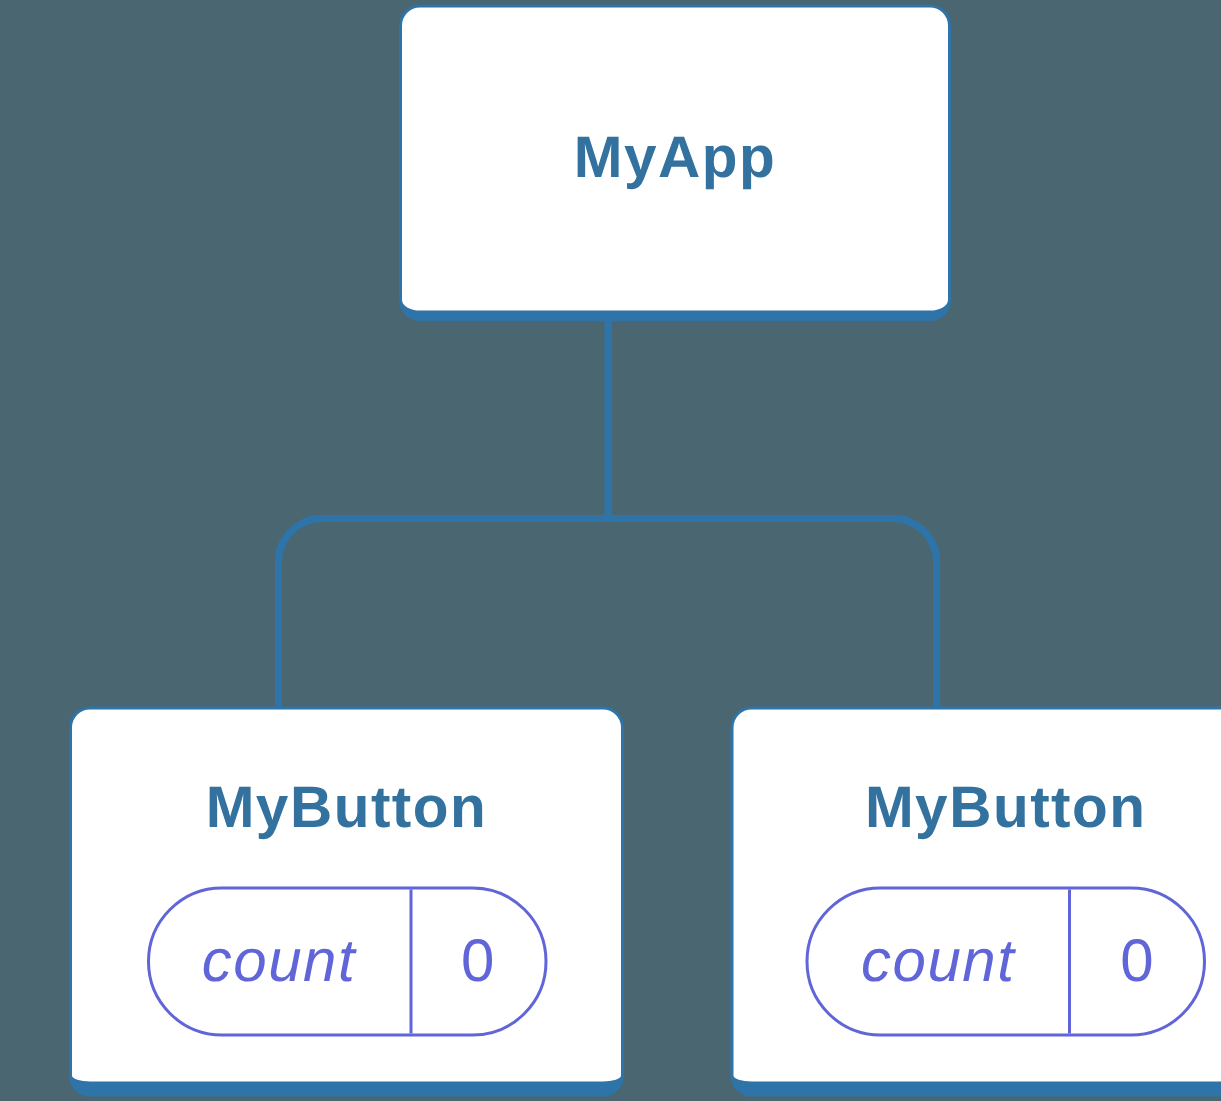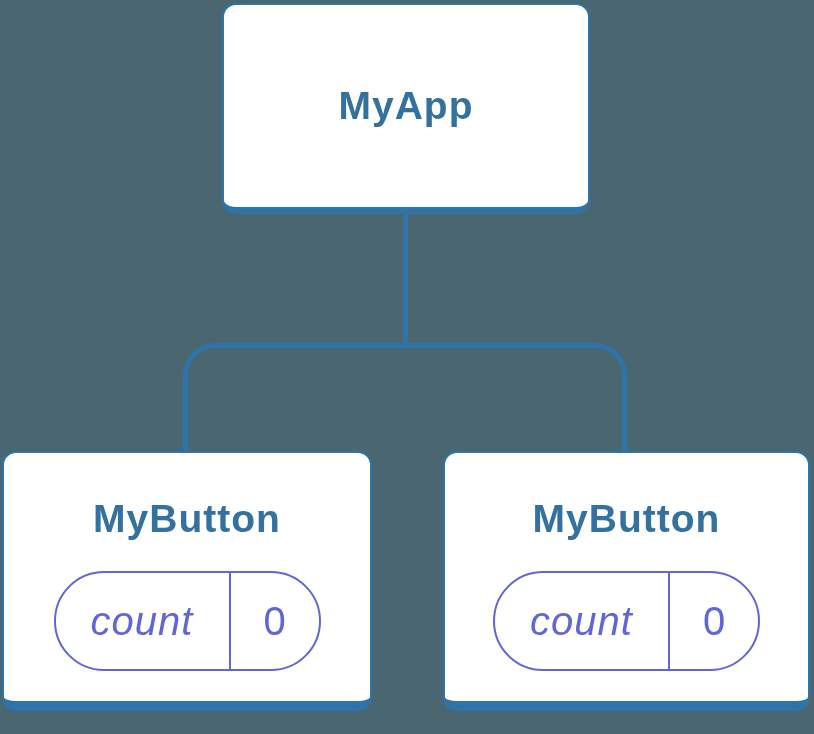--- a/index.html
+++ b/index.html
@@ -44,33 +44,34 @@
     border-radius: 32px 32px 0 0;
     background: transparent;
   }
   .node {
     position: absolute;
     z-index: 1;
     box-sizing: border-box;
     background: var(--node-fill);
     border: 2px solid var(--node-border);
     border-radius: 14px;
+    margin-left: 44px;
   }
   .node.root {
     left: 222px;
     top: 3px;
     width: 368px;
     height: 211px;
     border-bottom-width: 7px;
     display: flex;
     align-items: center;
     justify-content: center;
   }
   .node.child {
-    top: 451px;
+    top: 471px;
     height: 260px;
     border-bottom-width: 10px;
     display: flex;
     flex-direction: column;
     align-items: center;
     padding-top: 44px;
   }
   .node.child.left  { left: 2px;   width: 370px; }
   .node.child.right { left: 443px; width: 367px; }
   .title {

